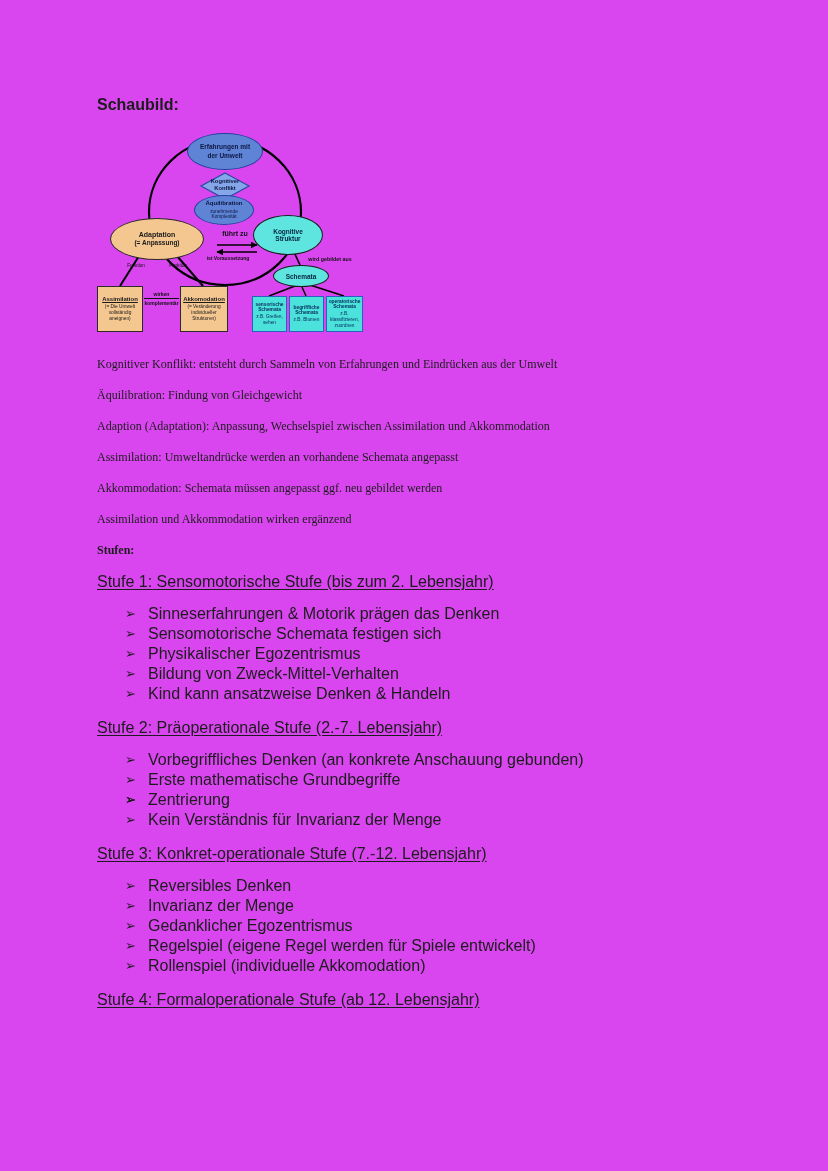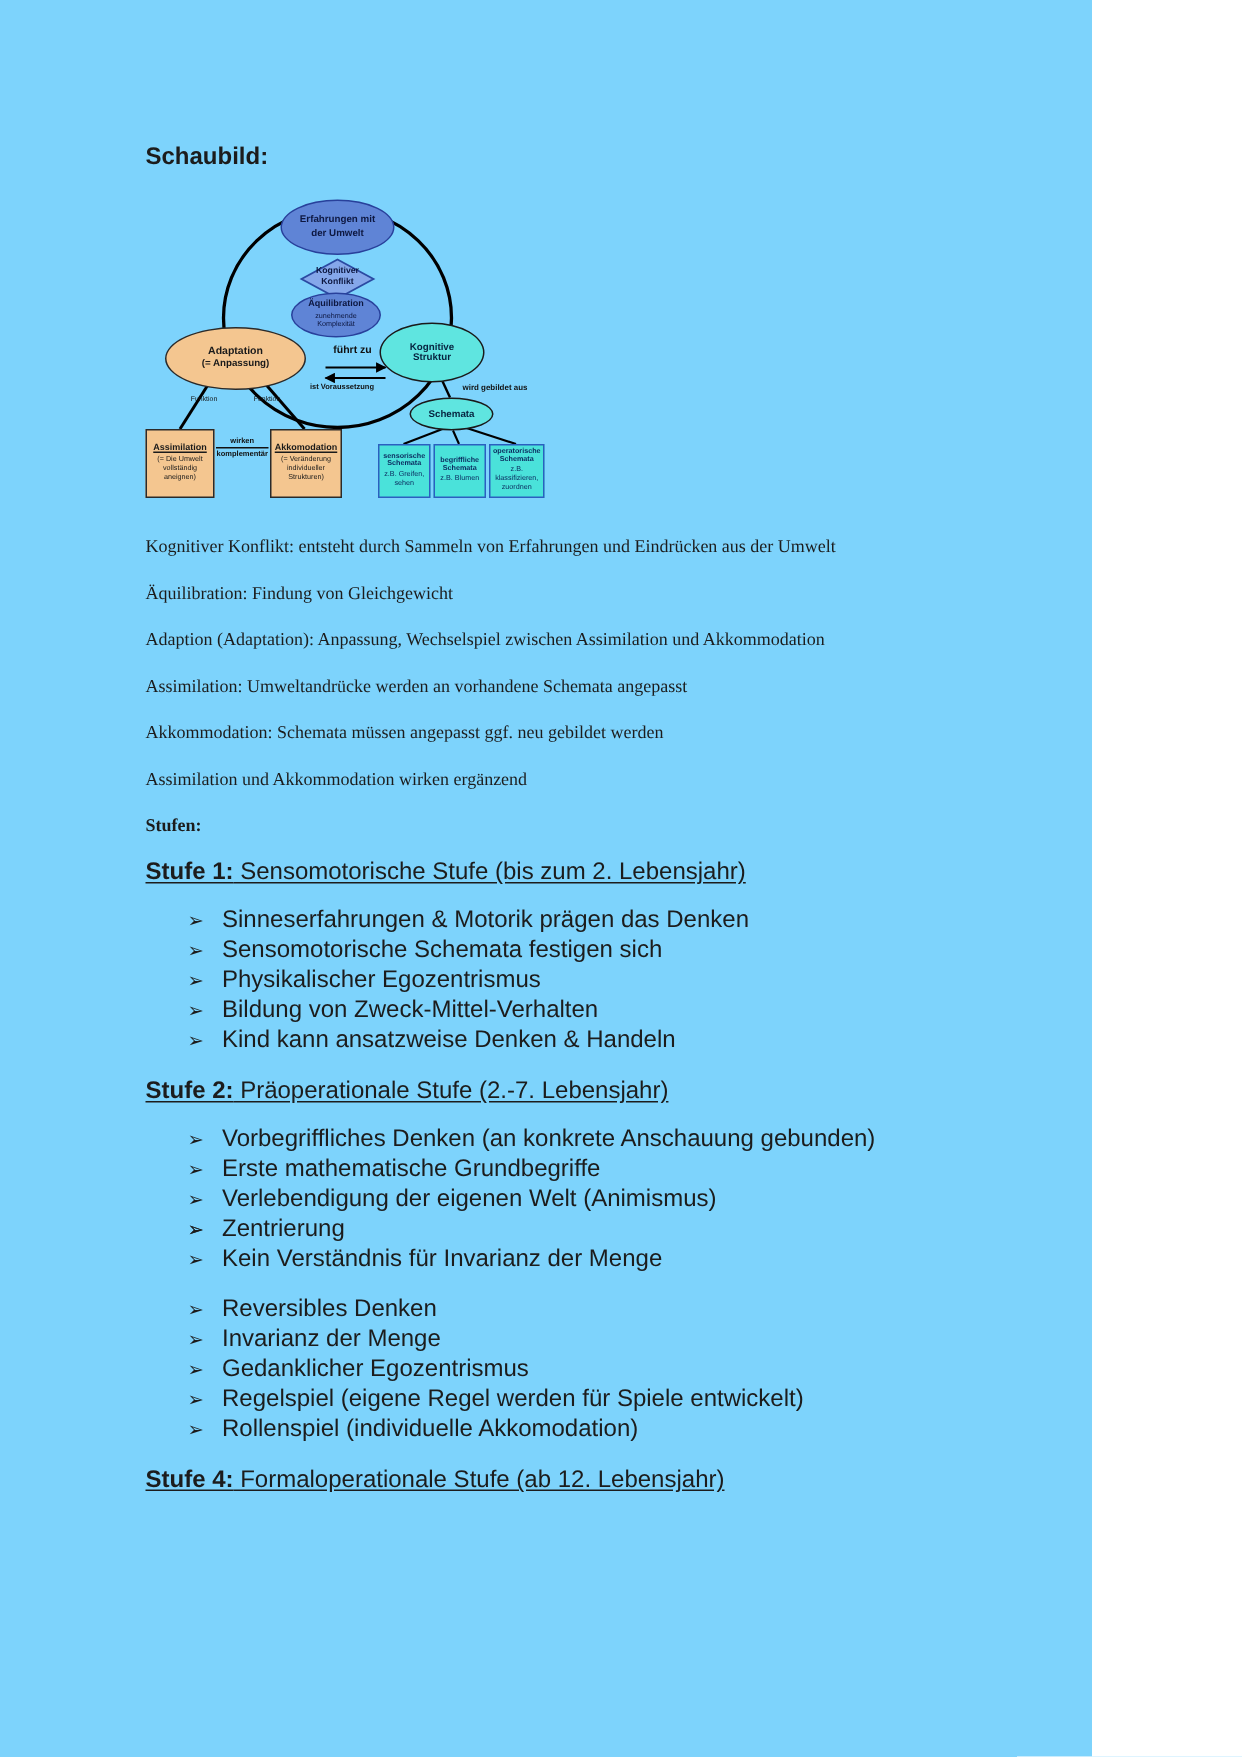--- a/index.html
+++ b/index.html
@@ -1,20 +1,20 @@
 <!DOCTYPE html>
 <html style="--blue-fill: #5f84d6; --blue-border: #28409b; --diamond-fill: #85a7ea; --orange-fill: #f4c690; --cyan-fill: #5fe5e0; --cyan-box-fill: #4ae2da; --cyan-box-border: #2b5fc0;"><head>
 <meta charset="utf-8">
 <style>
   html, body { margin: 0; padding: 0; background: #ffffff; }
   .page {
     position: relative;
-    width: 728px;
+    width: 828px;
     height: 1171px;
-    background: #7dd3fc;
+    background: #d946ef;
     font-family: "Liberation Sans", "DejaVu Sans", sans-serif;
     color: #1c1c1c;
     overflow: hidden;
   }
   .content {
     position: absolute;
     left: 97px;
     top: 94px;
     width: 660px;
   }
@@ -31,21 +31,21 @@
     font-family: Liberation Serif, serif;
   }
   .bold { font-weight: bold; }
   .stage-heading {
     font-size: 16px;
     line-height: 21px;
     margin: 0 0 12px 0;
     text-decoration: underline;
     text-underline-offset: 2px;
   }
-  .stage-heading strong { font-weight: bold; margin-top: 38px; }
+  .stage-heading strong { font-weight: normal; margin-top: 38px; }
   ul.bullets {
     list-style: none;
     margin: 0 0 13px 0;
     padding: 0 0 0 28px;
   }
   ul.bullets li {
     position: relative;
     padding-left: 23px;
     font-size: 16px;
     line-height: 20px;
@@ -186,26 +186,27 @@
       <li><span class="bmark">➢</span><span>Sensomotorische Schemata festigen sich</span></li>
       <li><span class="bmark">➢</span><span>Physikalischer Egozentrismus</span></li>
       <li><span class="bmark">➢</span><span>Bildung von Zweck-Mittel-Verhalten</span></li>
       <li><span class="bmark">➢</span><span>Kind kann ansatzweise Denken &amp; Handeln</span></li>
     </ul>
 
     <p class="stage-heading"><strong>Stufe 2:</strong><span> Präoperationale Stufe (2.-7. Lebensjahr)</span></p>
     <ul class="bullets">
       <li><span class="bmark">➢</span><span>Vorbegriffliches Denken (an konkrete Anschauung gebunden)</span></li>
       <li><span class="bmark">➢</span><span>Erste mathematische Grundbegriffe</span></li>
-      <li><span class="bmark">➢</span><span>Verlebendigung der eigenen Welt (Animismus)</span></li>
+      <li><span class="bmark">➢</span></li>
       <li><span class="bmark">➢</span></li>
       <li><span class="bmark">➢</span><span>Zentrierung</span></li>
       <li><span class="bmark">➢</span><span>Kein Verständnis für Invarianz der Menge</span></li>
     </ul>
 
+    <p class="stage-heading"><strong>Stufe 3</strong><span>: Konkret-operationale Stufe (7.-12. Lebensjahr)</span></p>
     <ul class="bullets">
       <li><span class="bmark">➢</span><span>Reversibles Denken</span></li>
       <li><span class="bmark">➢</span><span>Invarianz der Menge</span></li>
       <li><span class="bmark">➢</span><span>Gedanklicher Egozentrismus</span></li>
       <li><span class="bmark">➢</span><span>Regelspiel (eigene Regel werden für Spiele entwickelt)</span></li>
       <li><span class="bmark">➢</span><span>Rollenspiel (individuelle Akkomodation)</span></li>
     </ul>
 
     <p class="stage-heading"><strong>Stufe 4:</strong><span> Formaloperationale Stufe (ab 12. Lebensjahr)</span></p>
 

